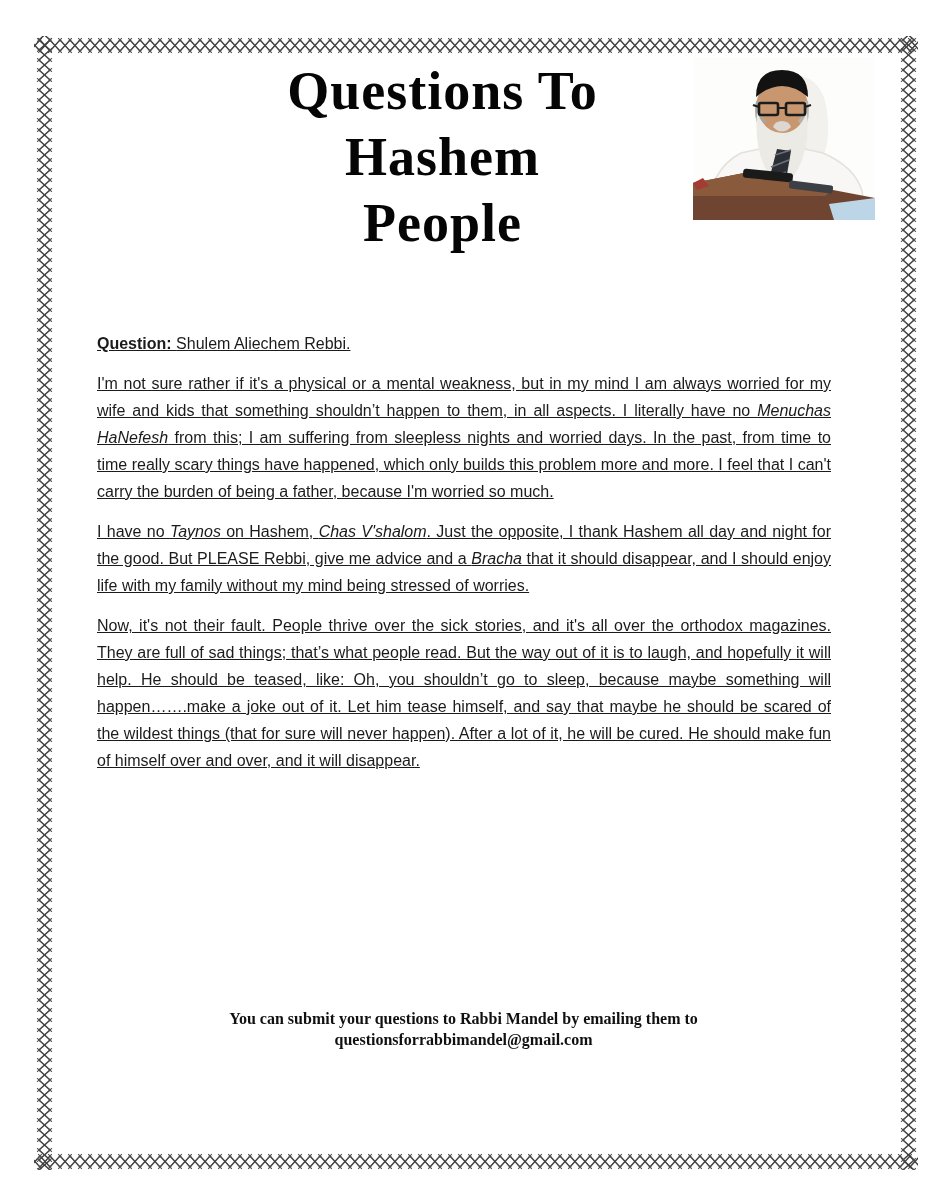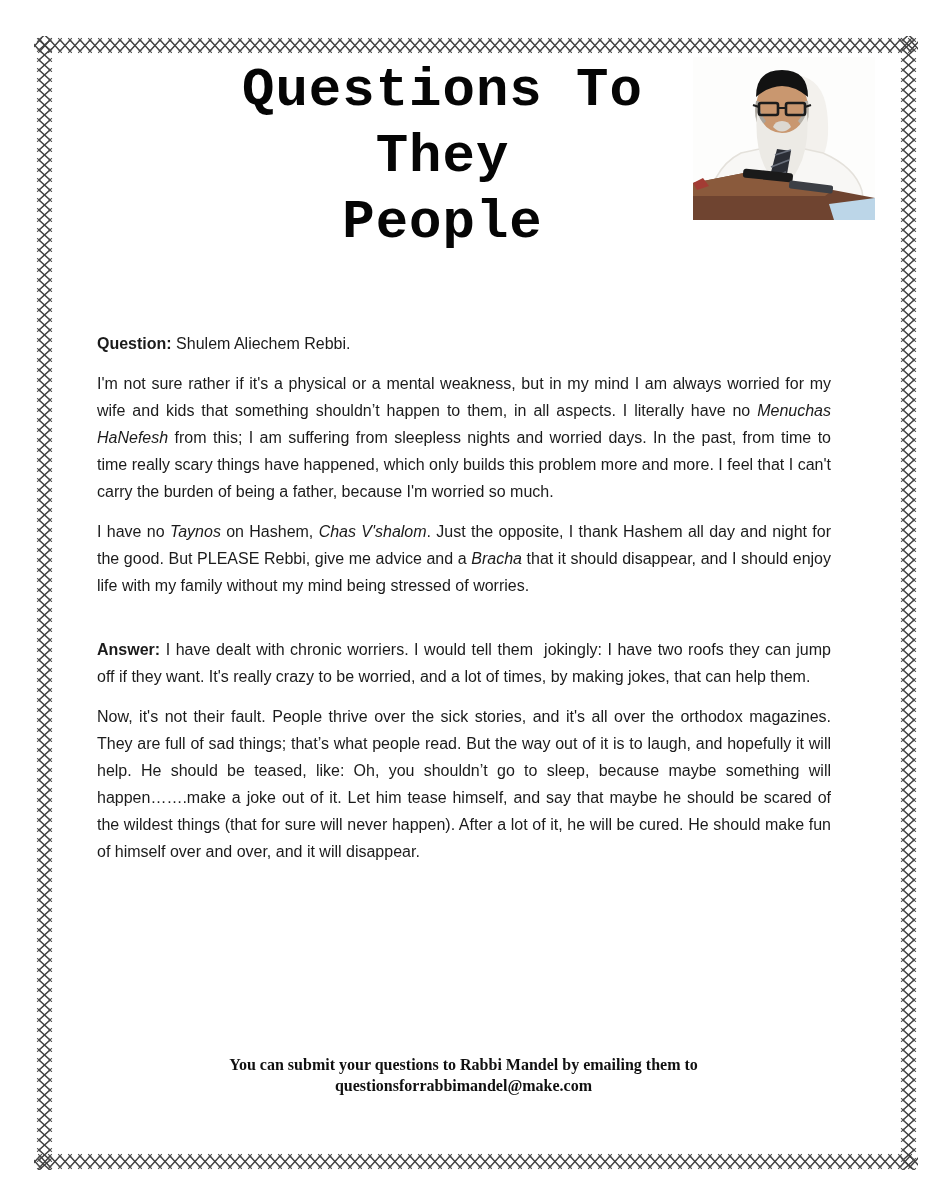--- a/index.html
+++ b/index.html
@@ -8,43 +8,44 @@
     font-family:"Liberation Sans", sans-serif;
     -webkit-font-smoothing:antialiased;
   }
   .page { position:relative; width:927px; height:1200px; background:#ffffff; overflow:hidden; }
 
   .frame-svg { position:absolute; left:0; top:0; width:927px; height:1200px; }
 
   .title {
     position:absolute; left:55px; top:58px; width:775px;
     text-align:center;
-    font-family:Liberation Mono, monospace;
+    font-family:Liberation Serif, serif;
     font-weight:bold;
     font-size:54px; line-height:66px; letter-spacing:1px;
     color:#050505;
   }
 
   .photo {
     position:absolute; left:693px; top:57px; width:182px; height:163px;
   }
   .photo svg { display:block; width:182px; height:163px; }
 
   .doc {
     position:absolute; left:97px; top:330px; width:734px;
     font-size:16px; line-height:27px; color:#1b1b1b;
     text-align:justify;
+    text-decoration:underline;
   }
   .doc p { margin:0 0 13px 0; }
   .doc p.gap-before { margin-top:37px; }
   .seg-b { font-weight:bold; }
   .seg-i { font-style:italic; }
 
   .footer {
-    position:absolute; left:0; top:1054px; width:927px;
+    position:absolute; left:0; top:1008px; width:927px;
     text-align:center;
     font-family:"Liberation Serif", serif;
     font-weight:bold;
     font-size:16px; line-height:21px; color:#101010;
   }
 </style>
 </head>
 <body>
 
 <div class="page">
@@ -67,21 +68,21 @@
     <rect x="34" y="1152" width="884" height="18" fill="url(#stitch-h)"></rect>
 
     <g transform="rotate(90)">
       <rect x="36" y="-54" width="1134" height="18" fill="url(#stitch-h)"></rect>
       <rect x="36" y="-918" width="1134" height="18" fill="url(#stitch-h)"></rect>
     </g>
   </svg>
 
   <div class="title">
     <div>Questions To</div>
-    <div>They</div>
+    <div>Hashem</div>
     <div>People</div>
   </div>
 
   <div class="photo" role="img" aria-label="Photo of Rabbi Mandel with white beard, glasses and black yarmulke, seated at a wooden desk">
     <svg viewBox="0 0 182 163" aria-hidden="true">
       <rect width="182" height="163" fill="#fdfdfc"></rect>
 
       <path d="M104,18 Q130,22 134,54 Q138,88 128,102 L102,96 Z" fill="#f3f1ed"></path>
 
       <path d="M12,163 Q16,112 48,96 L89,87 L130,96 Q162,110 169,134 L173,163 Z" fill="#f8f7f5"></path>
@@ -114,22 +115,21 @@
       <rect x="96" y="126" width="44" height="8" rx="2" fill="#3c3f45" transform="rotate(7 118 130)"></rect>
 
       <path d="M136,147 L182,141 L182,163 L141,163 Z" fill="#bcd6e8"></path>
     </svg>
   </div>
 
   <div class="doc">
       <p class=""><span class="seg-b">Question: </span><span>Shulem Aliechem Rebbi.</span></p>
       <p class=""><span>I'm not sure rather if it's a physical or a mental weakness, but in my mind I am always worried for my wife and kids that something shouldn’t happen to them, in all aspects. I literally have no </span><span class="seg-i">Menuchas HaNefesh</span><span> from this; I am suffering from sleepless nights and worried days. In the past, from time to time really scary things have happened, which only builds this problem more and more. I feel that I can't carry the burden of being a father, because I'm worried so much.</span></p>
       <p class=""><span>I have no </span><span class="seg-i">Taynos</span><span> on Hashem, </span><span class="seg-i">Chas V'shalom</span><span>. Just the opposite, I thank Hashem all day and night for the good. But PLEASE Rebbi, give me advice and a </span><span class="seg-i">Bracha</span><span> that it should disappear, and I should enjoy life with my family without my mind being stressed of worries.</span></p>
-      <p class="gap-before"><span class="seg-b">Answer: </span><span>I have dealt with chronic worriers. I would tell them&nbsp; jokingly: I have two roofs they can jump off if they want. It's really crazy to be worried, and a lot of times, by making jokes, that can help them.</span></p>
       <p class=""><span>Now, it's not their fault. People thrive over the sick stories, and it's all over the orthodox magazines. They are full of sad things; that’s what people read. But the way out of it is to laugh, and hopefully it will help. He should be teased, like: Oh, you shouldn’t go to sleep, because maybe something will happen…….make a joke out of it. Let him tease himself, and say that maybe he should be scared of the wildest things (that for sure will never happen). After a lot of it, he will be cured. He should make fun of himself over and over, and it will disappear.</span></p>
     </div>
 
   <div class="footer">
     <div>You can submit your questions to Rabbi Mandel by emailing them to</div>
-    <div>questionsforrabbimandel@make.com</div>
+    <div>questionsforrabbimandel@gmail.com</div>
   </div>
 
 </div>
 
 </body></html>

